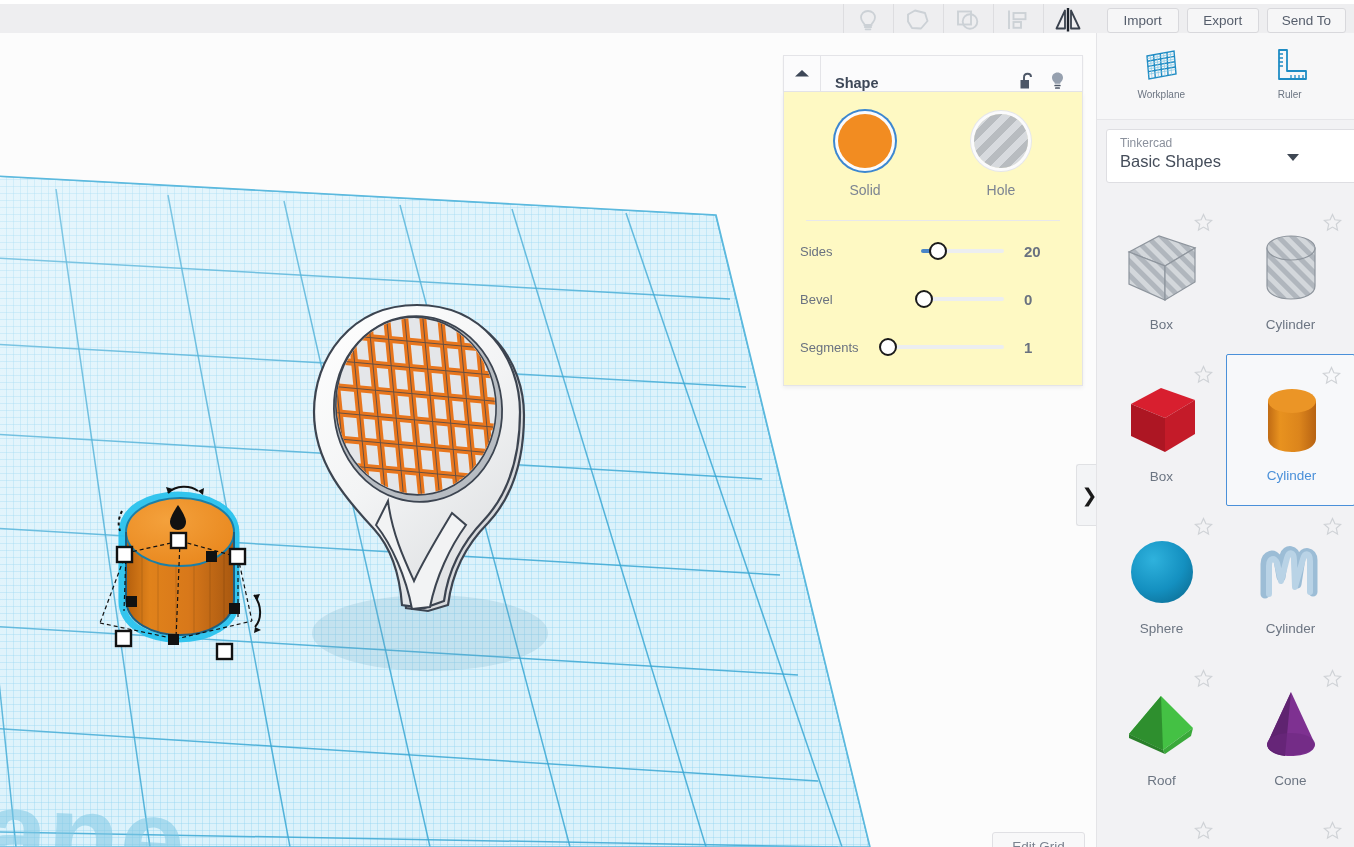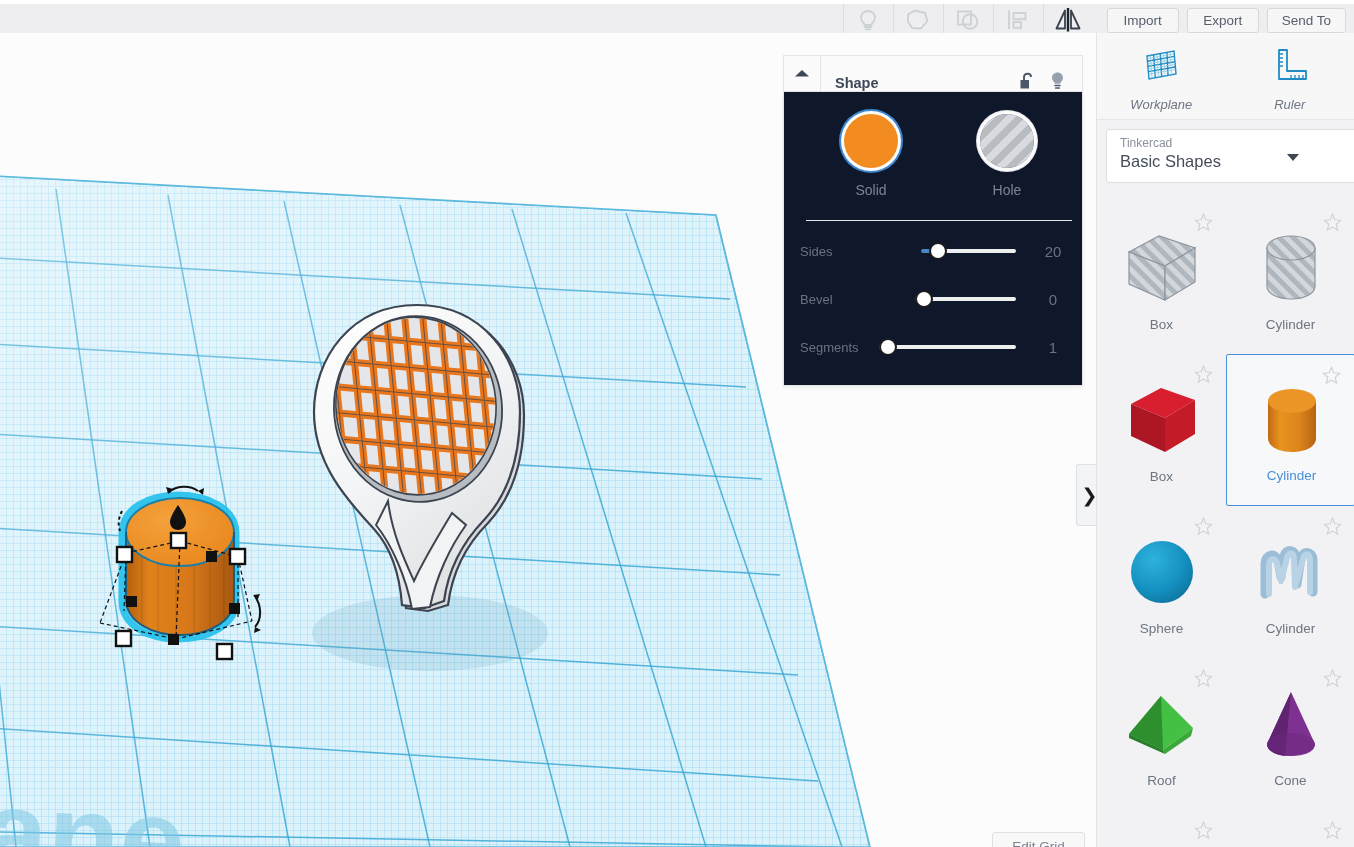--- a/index.html
+++ b/index.html
@@ -67,22 +67,22 @@
   .insp-collapse {
     width: 37px; height: 36px; display: flex; align-items: center;
     justify-content: center; border-right: 1px solid #e4e4e8; cursor: pointer;
   }
   .insp-title {
     flex: 1 1 auto; padding-left: 14px; color: #3d4757;
     font-size: 14.5px; font-weight: bold;
   }
   .insp-head-icons { display: flex; align-items: center; gap: 14px; padding-right: 16px; }
   .insp-body {
-    background: #0f172a; border: 1px solid #e4e4e8; border-top: none;
-    padding: 18px 0 14px 12px;
+    background: #fef9c3; border: 1px solid #e4e4e8; border-top: none;
+    padding: 18px 12px 14px 12px;
     box-shadow: 0 2px 4px rgba(0,0,0,0.06);
   }
   .swatch-row { display: flex; justify-content: center; gap: 66px; padding: 4px 0 6px 0; }
   .swatch-cell { width: 70px; text-align: center; cursor: pointer; }
   .swatch {
     width: 54px; height: 54px; border-radius: 50%; margin: 0 auto;
     position: relative;
   }
   .swatch.solid {
     background: #f28c21; box-shadow: 0 0 0 3px #fbfbfc, 0 0 0 5px #3c87d0;
@@ -100,35 +100,35 @@
   .sl-track-wrap { position: relative; flex: 1 1 auto; height: 22px; margin: 0 4px; }
   .sl-track {
     position: absolute; top: 9px; height: 4px; background: #eceef0;
     border-radius: 2px; right: 16px;
   }
   .sl-fill { position: absolute; top: 9px; height: 4px; background: #4a86c8; border-radius: 2px; }
   .sl-knob {
     position: absolute; top: 2px; width: 18px; height: 18px; border-radius: 50%;
     background: #ffffff; border: 2px solid #1b1b1b; cursor: pointer;
   }
-  .sl-val { width: 42px; text-align: center; color: #6a7280; font-size: 15px; padding-right: 8px; }
+  .sl-val { width: 42px; text-align: left; color: #6a7280; font-size: 15px; padding-right: 8px; font-weight: bold; }
 
   
   .sidebar {
     position: absolute; left: 1096px; top: 33px; width: 258px; height: 814px;
     background: #f2f2f4; border-left: 1px solid #e4e4e7;
   }
   .sb-tools {
     height: 87px; background: #f7f7f8; display: flex; align-items: flex-start;
     justify-content: space-around; padding-top: 10px;
     border-bottom: 1px solid #e6e6e9;
   }
   .sb-tool { width: 76px; text-align: center; cursor: pointer; }
   .sb-tool-ico { height: 44px; display: flex; align-items: center; justify-content: center; }
-  .sb-tool-lbl { color: #6c7582; font-size: 13px; margin-top: 10px; font-style: italic; }
+  .sb-tool-lbl { color: #6c7582; font-size: 10px; margin-top: 2px; }
 
   .sb-select {
     margin: 9px 0 0 9px; width: 262px; height: 54px; background: #ffffff;
     border: 1px solid #dedee2; border-radius: 3px; position: relative;
     cursor: pointer;
   }
   .sb-sel-sup { position: absolute; left: 13px; top: 6px; font-size: 12px; color: #8a909c; }
   .sb-sel-main { position: absolute; left: 13px; top: 22px; font-size: 16.5px; color: #454d5a; }
   .sb-sel-caret {
     position: absolute; right: 68px; top: 24px;

